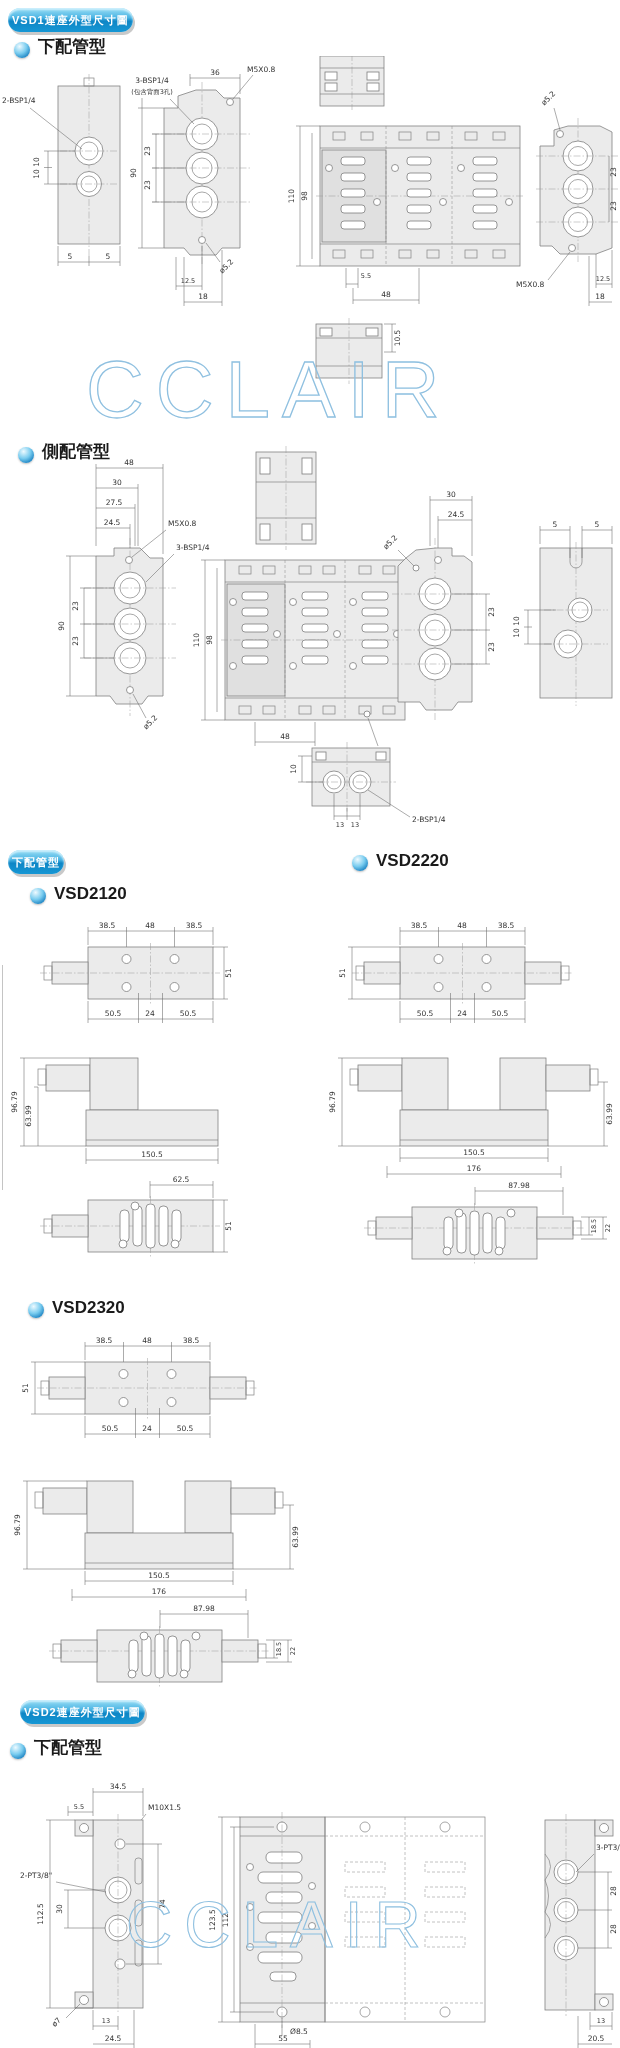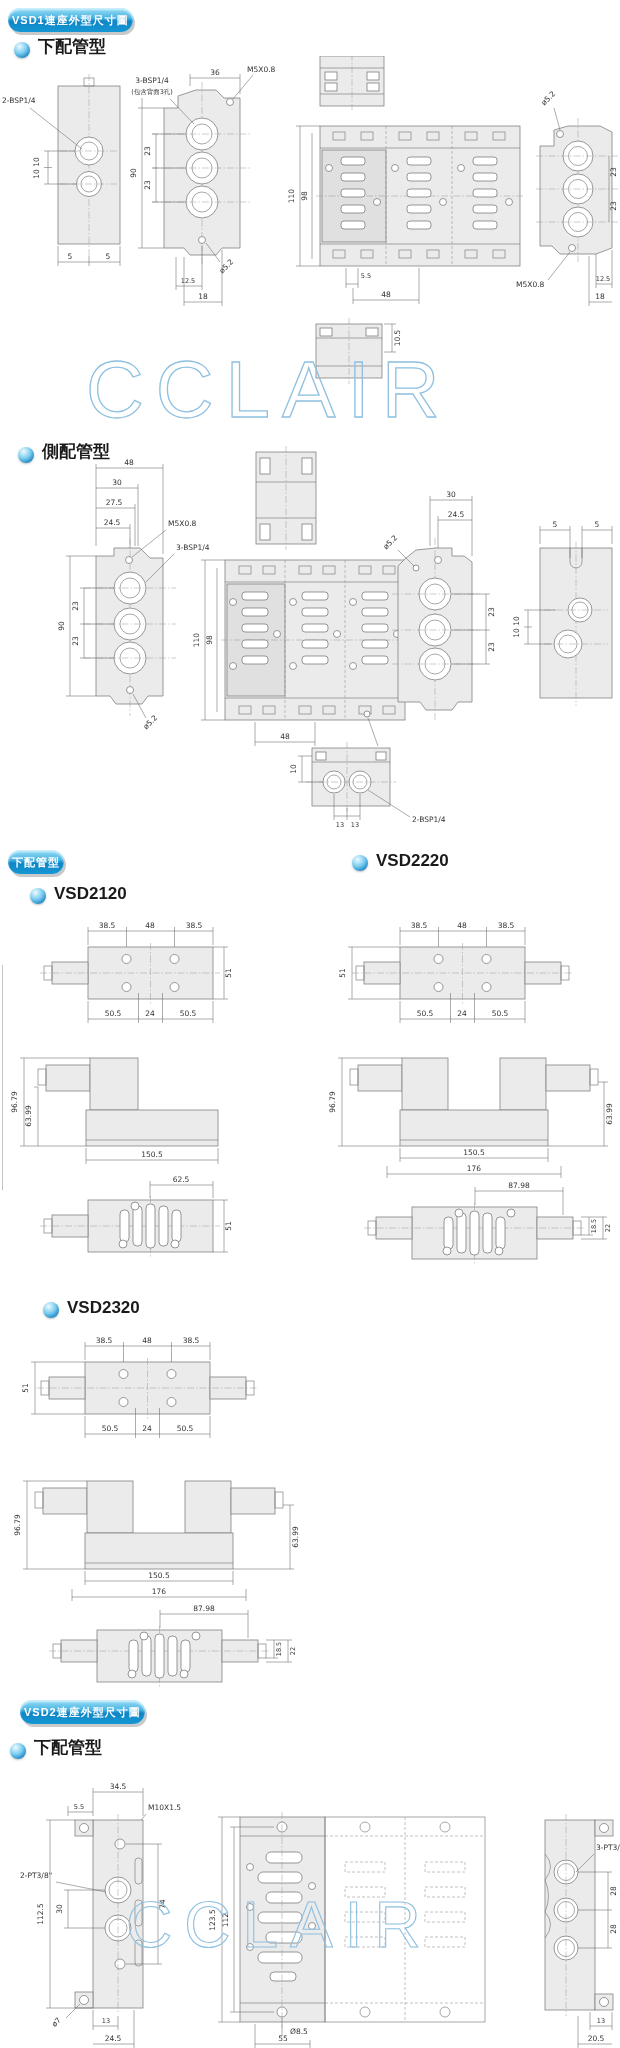--- a/index.html
+++ b/index.html
@@ -610,21 +610,21 @@
     <line class="d" x1="581" y1="302" x2="607" y2="302"></line>
       <line class="d" x1="581" y1="320" x2="593" y2="320"></line>
       <line class="d" x1="581" y1="324" x2="607" y2="324"></line>
     <line class="d" x1="589" y1="302" x2="589" y2="320"></line>
     <text transform="rotate(-90 596 311)" x="596" y="311" class="sm">18.5</text>
     <line class="d" x1="603" y1="302" x2="603" y2="324"></line>
     <text transform="rotate(-90 610 313)" x="610" y="313" class="sm">22</text>
   </g>
 </svg>
 
-<div class="bullet" style="top:1298px;left:43px">
+<div class="bullet" style="top:1298px;left:28px">
   <span class="orb"></span>
   <span>VSD2320</span>
 </div>
 
 <svg class="dw" style="top:1330px" width="620" height="370" viewBox="0 0 620 370">
   <g>
     <line class="d" x1="85" y1="30" x2="85" y2="12"></line>
       <line class="d" x1="123.5" y1="38" x2="123.5" y2="12"></line>
     <line class="d" x1="171.5" y1="38" x2="171.5" y2="12"></line>
       <line class="d" x1="210" y1="30" x2="210" y2="12"></line>

